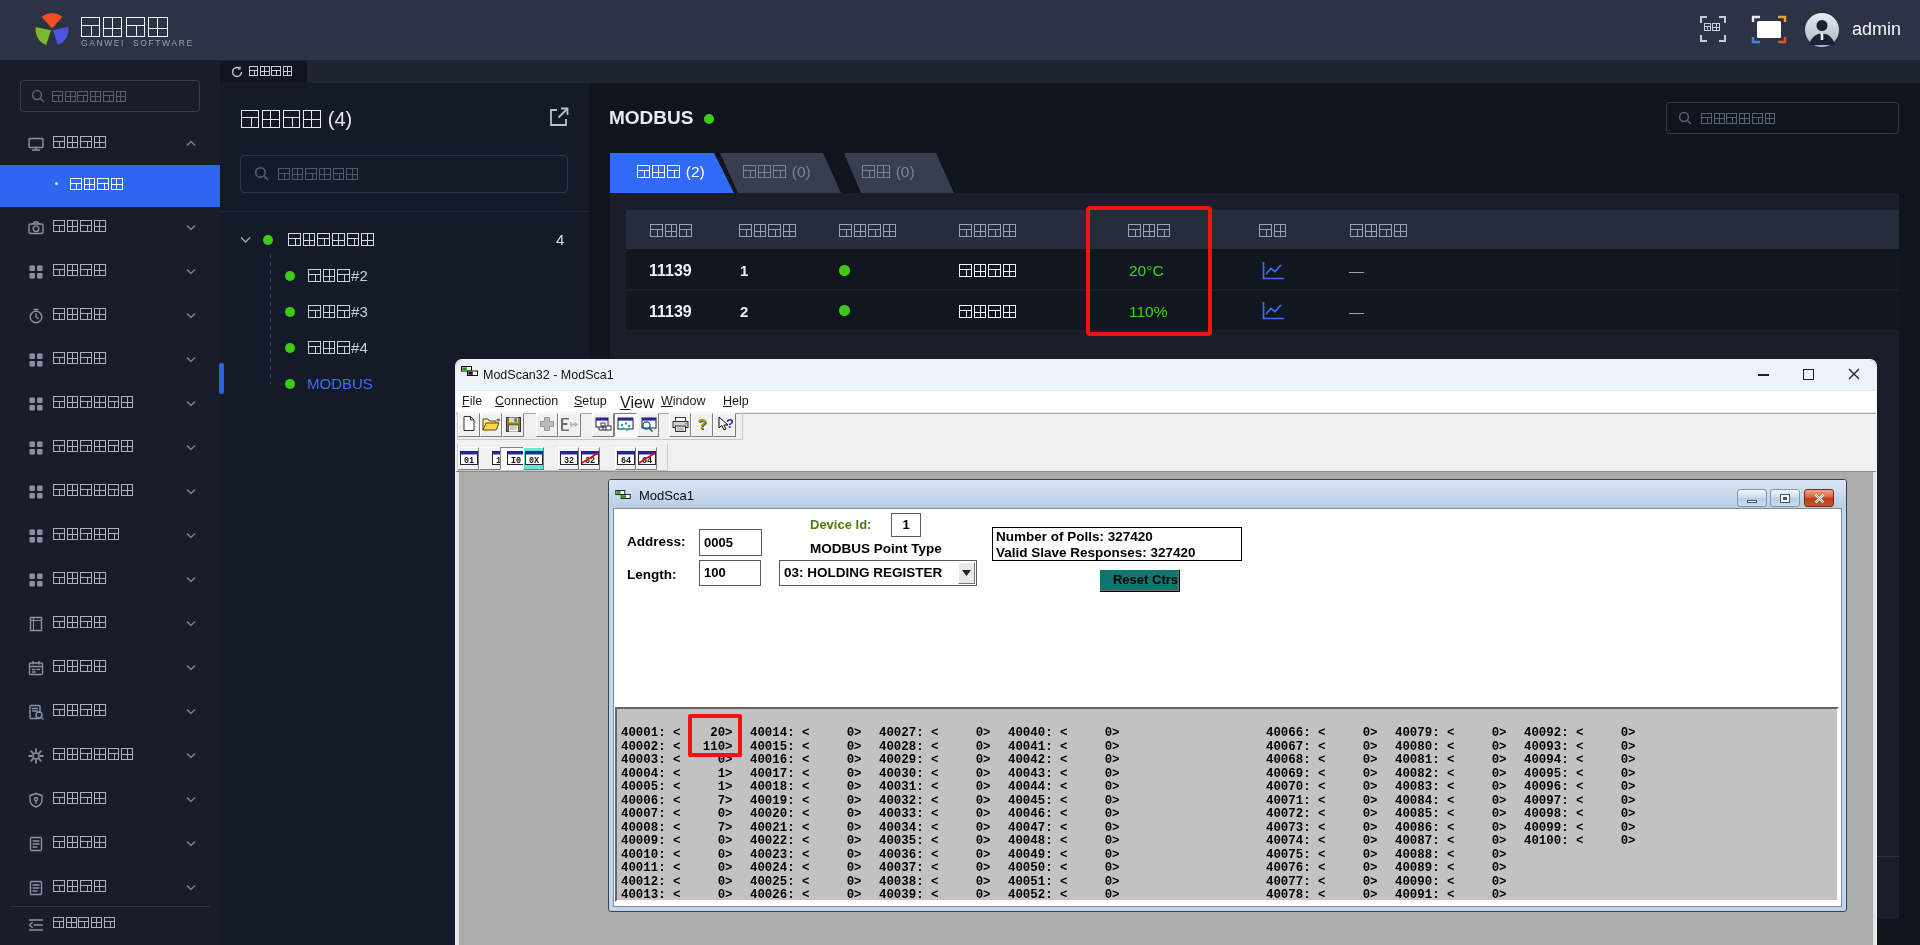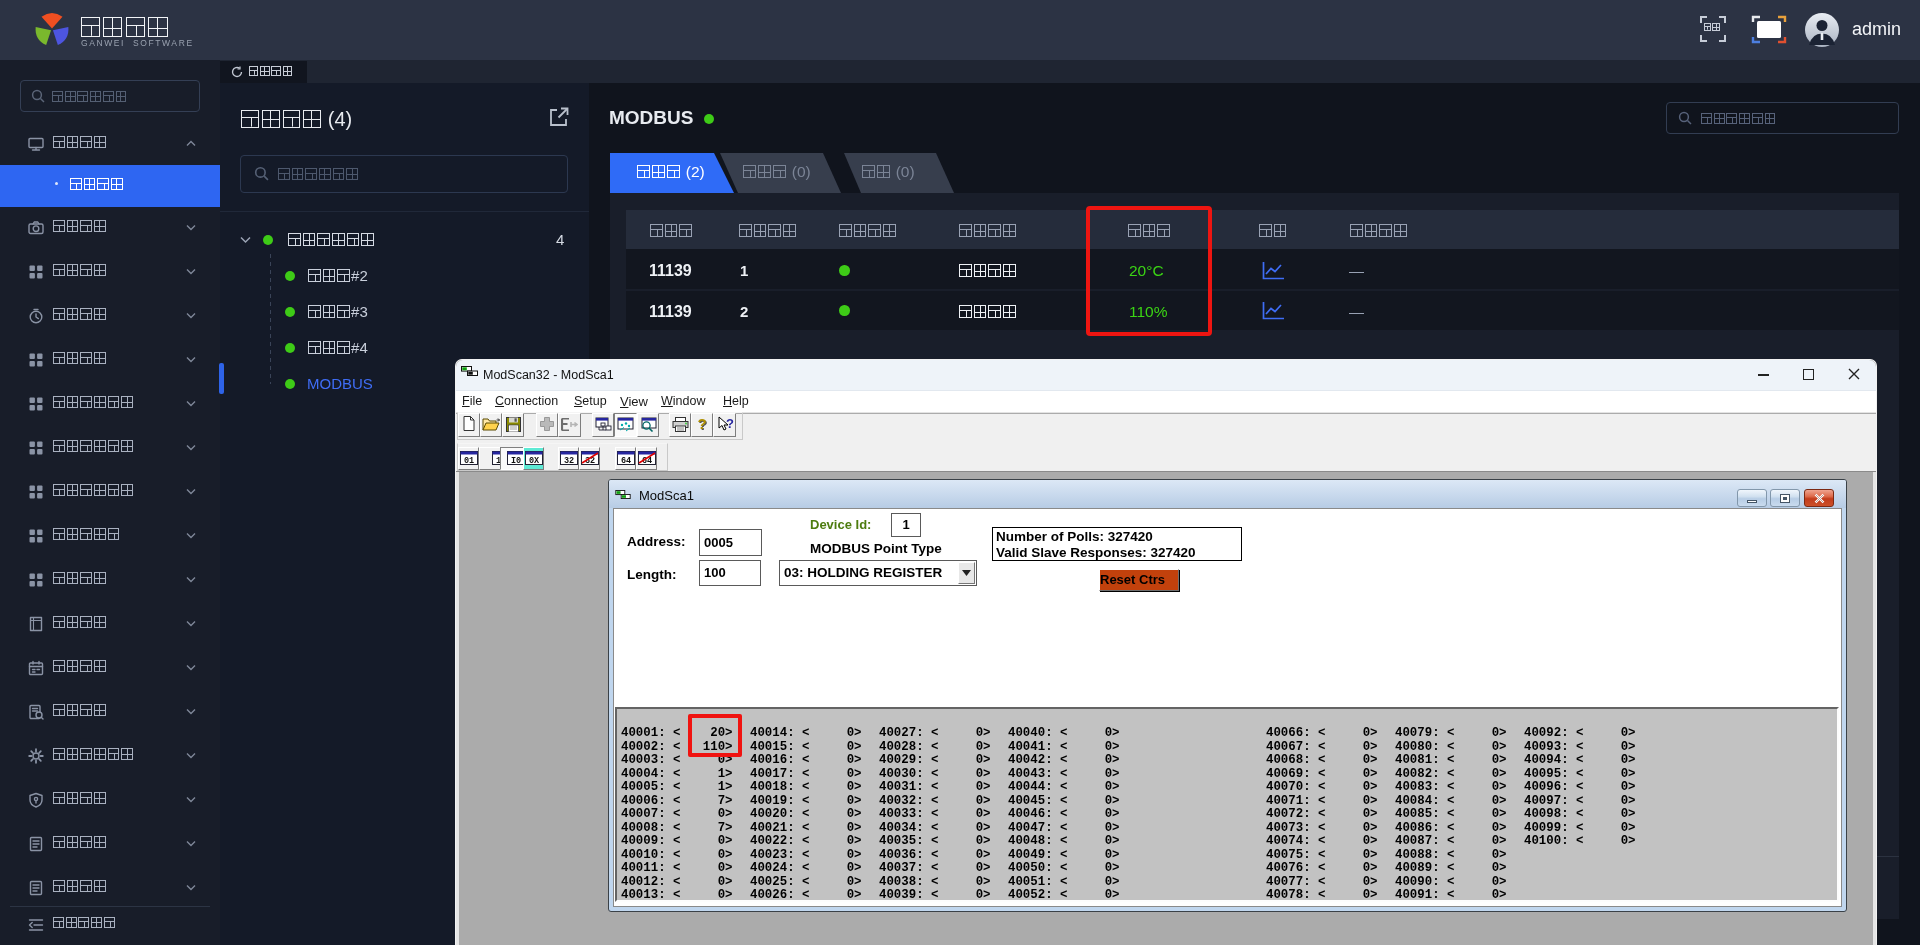--- a/index.html
+++ b/index.html
@@ -328,21 +328,21 @@
 <div class="abs" style="left:483px;top:368px;font-size:12.5px;color:#111">ModScan32 - ModSca1</div>
 <div class="abs" style="left:1758px;top:374px;width:11px;height:1.6px;background:#222"></div>
 <div class="abs" style="left:1803px;top:369px;width:11px;height:11px;border:1.4px solid #222"></div>
 <svg class="abs" style="left:1848px;top:368px" width="12" height="12" viewBox="0 0 12 12" stroke="#222" stroke-width="1.4">
       <path d="M1 1 L11 11 M11 1 L1 11"></path>
     </svg>
 <div class="abs" style="left:456px;top:391px;width:1420px;height:22px;background:#ffffff;border-bottom:1px solid #e3e3e3"></div>
 <div class="abs" style="left:462px;top:394px;font-size:12.5px;color:#1a1a1a"><u>F</u>ile</div>
 <div class="abs" style="left:495px;top:394px;font-size:12.5px;color:#1a1a1a"><u>C</u>onnection</div>
 <div class="abs" style="left:574px;top:394px;font-size:12.5px;color:#1a1a1a"><u>S</u>etup</div>
-<div class="abs" style="left:620px;top:394px;font-size:13px;color:#1a1a1a"><u>V</u>iew</div>
+<div class="abs" style="left:620px;top:394px;font-size:16px;color:#1a1a1a"><u>V</u>iew</div>
 <div class="abs" style="left:661px;top:394px;font-size:12.5px;color:#1a1a1a"><u>W</u>indow</div>
 <div class="abs" style="left:723px;top:394px;font-size:12.5px;color:#1a1a1a"><u>H</u>elp</div>
 <div class="abs" style="left:456px;top:414px;width:1420px;height:58px;background:#f0f0f0"></div>
 <div class="abs" style="left:456px;top:471px;width:1420px;height:1px;background:#8a8a8a"></div>
 <div class="abs" style="left:457px;top:412px;width:286px;height:28px;border:1px solid #c9c9c9;border-top-color:#f5f5f5"></div>
 <div class="abs" style="left:457px;top:443px;width:211px;height:28px;border:1px solid #c9c9c9;border-top-color:#f5f5f5"></div>
 <div class="abs" style="left:458px;top:413px;width:22px;height:24px;border:1px solid;border-color:#fff #7d7d7d #7d7d7d #fff;background:#f1f1f1">
       <svg width="16" height="15" viewBox="0 0 16 15" style="margin:2px auto">
         <path d="M3 0.5 H9.5 L13 4 V14.5 H3 Z" fill="#fff" stroke="#333" stroke-width="1"></path>
         <path d="M9.5 0.5 V4 H13" fill="none" stroke="#333" stroke-width="1"></path>
@@ -512,21 +512,21 @@
 <div class="abs" style="left:627px;top:567px;font-size:13.5px;font-weight:bold;color:#000">Length:</div>
 <div class="abs" style="left:699px;top:560px;width:62px;height:26px;background:#fff;border:1px solid #5a5a5a;padding-left:4px;font-size:13px;font-weight:bold;color:#000;line-height:24px">100</div>
 <div class="abs" style="left:779px;top:560px;width:198px;height:26px;background:#fff;border:1px solid #5a5a5a"></div>
 <div class="abs" style="left:784px;top:565px;font-size:13.5px;font-weight:bold;color:#000">03: HOLDING REGISTER</div>
 <div class="abs" style="left:958px;top:562px;width:17px;height:22px;background:#e8e8e8;border:1px solid;border-color:#fff #777 #777 #fff"></div>
 <svg class="abs" style="left:962px;top:570px" width="9" height="6" viewBox="0 0 9 6">
       <path d="M0 0 H9 L4.5 6 Z" fill="#222"></path>
     </svg>
 <div class="abs" style="left:992px;top:527px;width:250px;height:34px;border:1px solid #000"></div>
 <div class="abs" style="left:996px;top:529px;font-size:13.5px;font-weight:bold;color:#000;line-height:15.5px">Number of Polls: 327420<br>Valid Slave Responses: 327420</div>
-<div class="abs" style="left:1099px;top:569px;width:80px;height:22px;background:#c2410c;border:1px solid;border-color:#fff #6e6e6e #6e6e6e #fff;box-shadow:1px 1px 0 #000;text-align:left;font-size:13px;font-weight:bold;color:#000;line-height:19px">Reset Ctrs</div>
+<div class="abs" style="left:1099px;top:569px;width:80px;height:22px;background:#0f766e;border:1px solid;border-color:#fff #6e6e6e #6e6e6e #fff;box-shadow:1px 1px 0 #000;text-align:right;font-size:13px;font-weight:bold;color:#000;line-height:19px">Reset Ctrs</div>
 <div class="abs" style="left:615px;top:707px;width:1224px;height:195px;background:#c2c2c2;border:2px solid;border-color:#646464 #fdfdfd #fdfdfd #646464"></div>
 <pre class="abs" style="left:621px;top:727px;font-family:'Liberation Mono',monospace;font-size:12.4px;font-weight:bold;line-height:13.5px;color:#000">40001: &lt;    20&gt;
 40002: &lt;   110&gt;
 40003: &lt;     0&gt;
 40004: &lt;     1&gt;
 40005: &lt;     1&gt;
 40006: &lt;     7&gt;
 40007: &lt;     0&gt;
 40008: &lt;     7&gt;
 40009: &lt;     0&gt;

